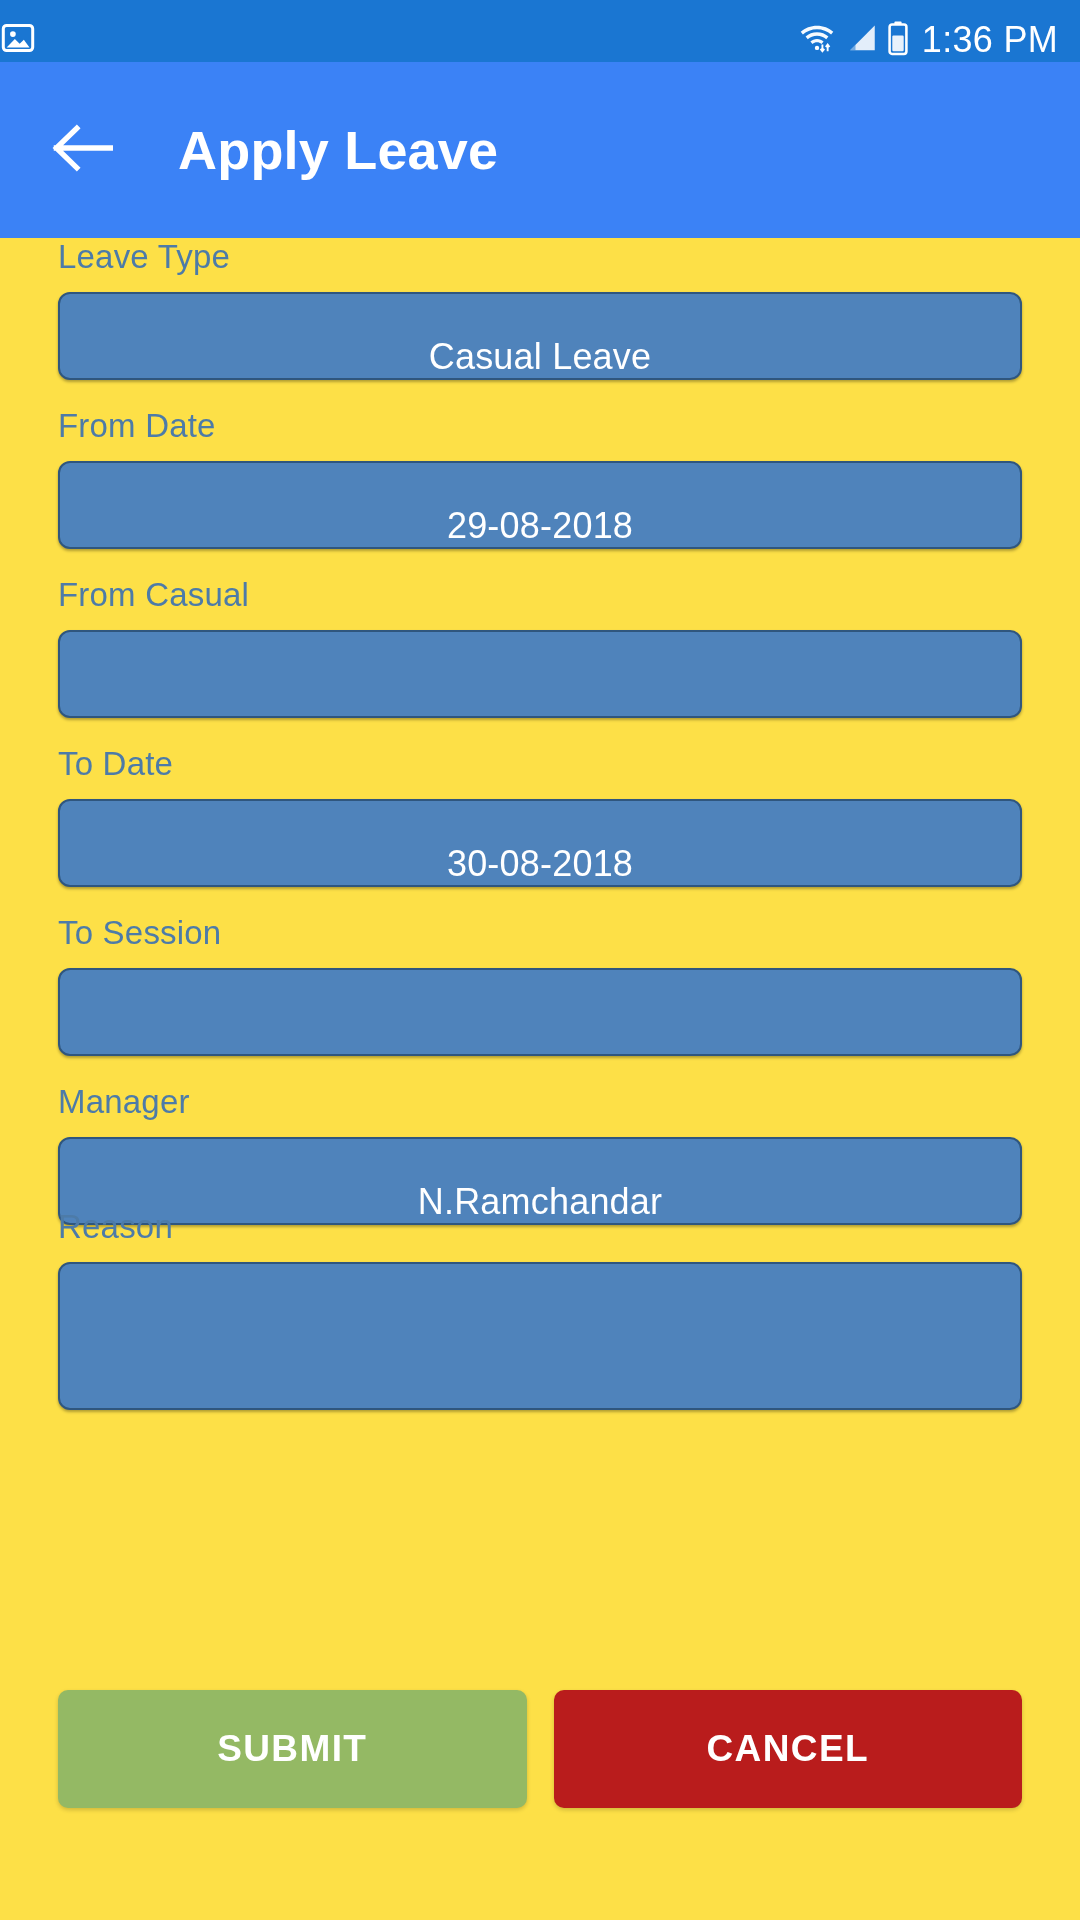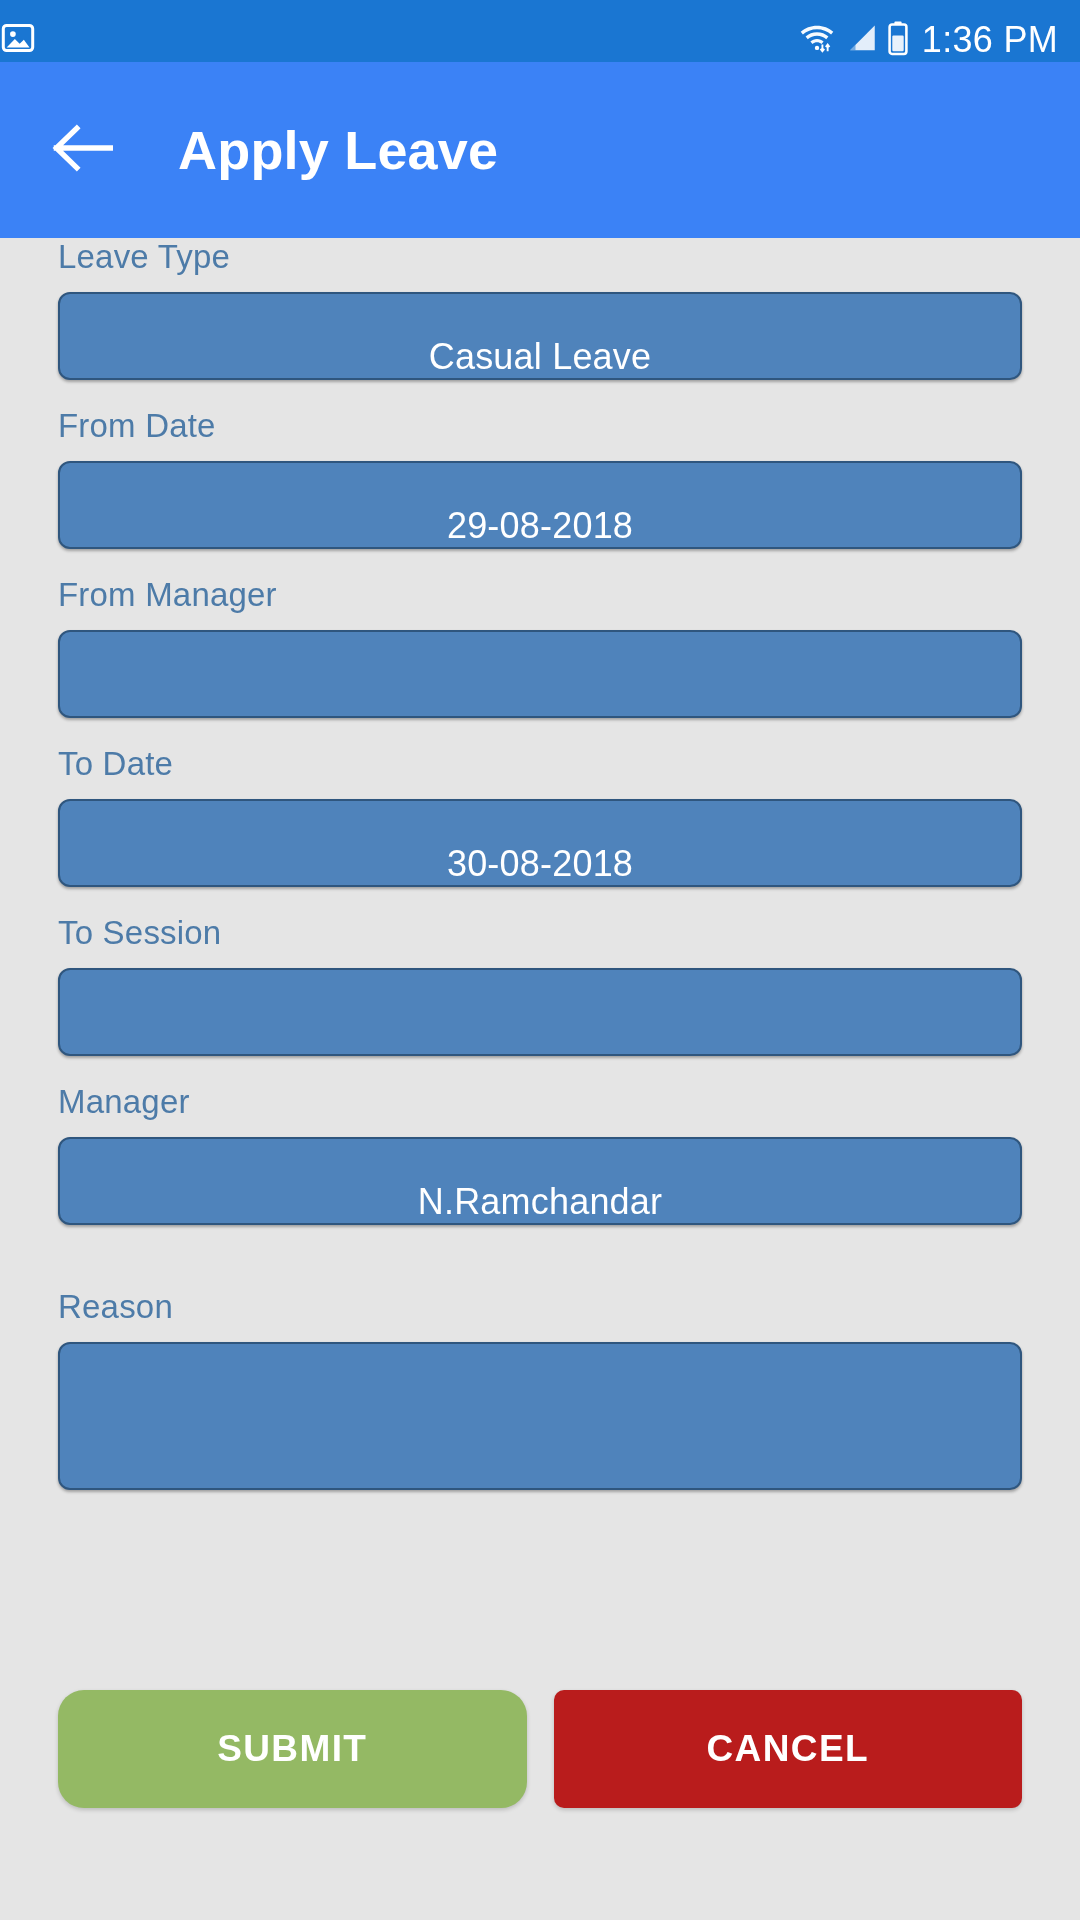--- a/index.html
+++ b/index.html
@@ -73,21 +73,21 @@
     margin-left:62px;
     white-space:nowrap;
   }
 
   
   .form-body {
     position:absolute;
     top:238px; left:0;
     width:1080px;
     height:1682px;
-    background:#e5e5e5;
+    background:#fde047;
     padding:0 58px;
   }
 
   .field-group { position:absolute; left:58px; width:964px; }
 
   .field-label {
     color:#4d7ba8;
     font-size:33px;
     font-weight:400;
     letter-spacing:0.2px;
@@ -137,21 +137,21 @@
     justify-content:center;
     cursor:pointer;
     box-shadow:0 2px 4px rgba(0,0,0,0.18);
   }
   .action-btn .btn-label {
     color:#ffffff;
     font-size:37px;
     font-weight:700;
     letter-spacing:1.4px;
   }
-  .btn-submit { background:#94b964;border-radius:26px; }
+  .btn-submit { background:#94b964; }
   .btn-cancel { background:#b91c1c; }
 </style>
 </head>
 <body>
 
 <div class="screen">
 
   <div class="status-bar">
     <div class="status-left">
       <span class="sbicon">
@@ -215,21 +215,21 @@
     </div>
 
     <div class="field-group" style="top:169px;">
       <div class="field-label">From Date</div>
       <div class="field-box h-std">
         <span class="field-value">29-08-2018</span>
       </div>
     </div>
 
     <div class="field-group" style="top:338px;">
-      <div class="field-label">From Manager</div>
+      <div class="field-label">From Casual</div>
       <div class="field-box h-std">
         <span class="field-value"></span>
       </div>
     </div>
 
     <div class="field-group" style="top:507px;">
       <div class="field-label">To Date</div>
       <div class="field-box h-std">
         <span class="field-value">30-08-2018</span>
       </div>
@@ -242,21 +242,21 @@
       </div>
     </div>
 
     <div class="field-group" style="top:845px;">
       <div class="field-label">Manager</div>
       <div class="field-box h-std">
         <span class="field-value">N.Ramchandar</span>
       </div>
     </div>
 
-    <div class="field-group" style="top:1050px;">
+    <div class="field-group" style="top:970px;">
       <div class="field-label">Reason</div>
       <div class="field-box h-tall">
         <span class="field-value"></span>
       </div>
     </div>
 
   </div>
 
   <div class="action-row">
     <div class="action-btn btn-submit">

